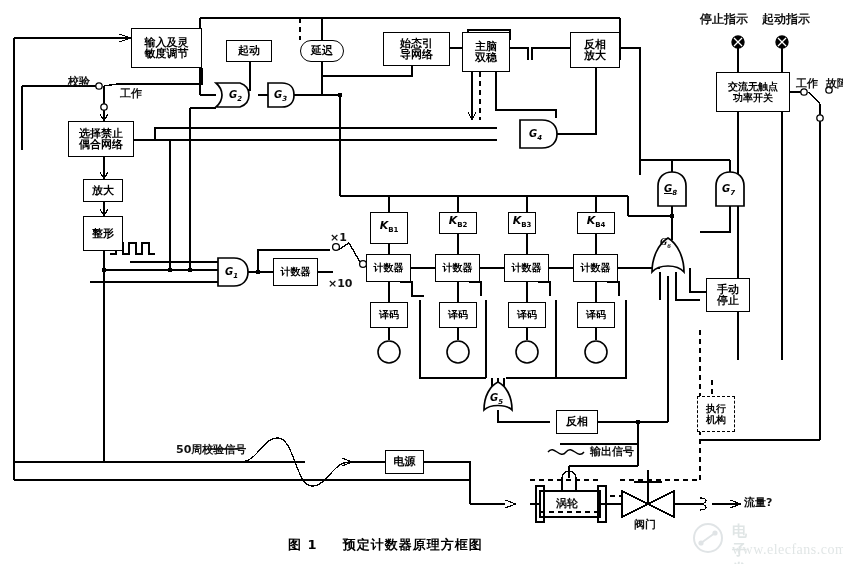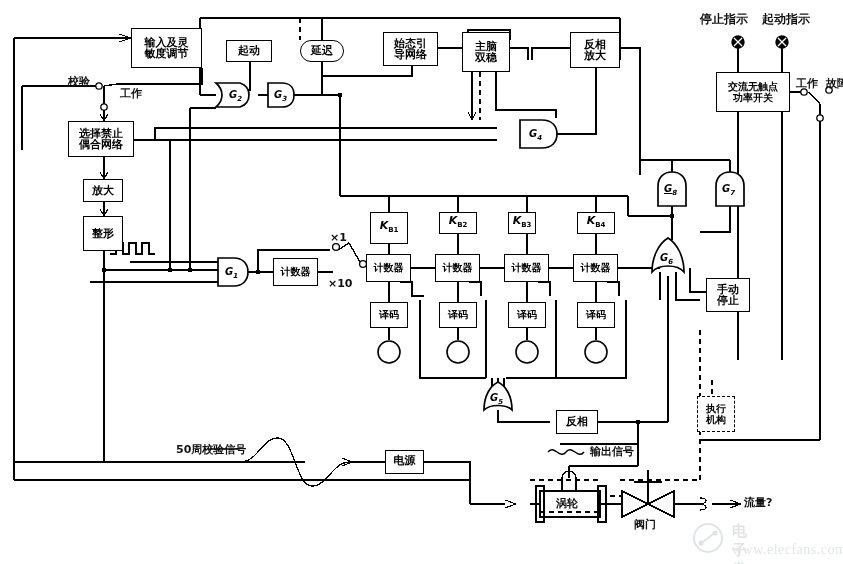--- a/index.html
+++ b/index.html
@@ -343,21 +343,21 @@
   </div>
 
   <div class="box" style="left:226px;top:40px;width:46px;height:22px;">
     <span>起动</span>
   </div>
 
   <div class="box" style="left:300px;top:40px;width:44px;height:22px;border-radius:11px;">
     <span>延迟</span>
   </div>
 
-  <div class="box" style="left:383px;top:32px;width:55px;height:34px;">
+  <div class="box" style="left:383px;top:32px;width:67px;height:34px;">
     <span style="white-space:pre-line">始态引
 导网络</span>
   </div>
 
   <div class="box" style="left:462px;top:32px;width:48px;height:40px;">
     <span style="white-space:pre-line">主脑
 双稳</span>
   </div>
 
   <div class="box" style="left:570px;top:32px;width:50px;height:36px;">
@@ -415,60 +415,65 @@
 
   <div class="box" style="left:706px;top:278px;width:44px;height:34px;">
     <span style="white-space:pre-line">手动
 停止</span>
   </div>
 
   <div class="box" style="left:556px;top:410px;width:42px;height:24px;">
     <span>反相</span>
   </div>
 
-  <div class="box" style="left:385px;top:450px;width:39px;height:24px;font-family:Liberation Mono, monospace;">
+  <div class="box" style="left:385px;top:450px;width:39px;height:24px;">
     <span>电源</span>
   </div>
 
   <div class="box dashed" style="left:697px;top:396px;width:38px;height:36px;">
     <span style="white-space:pre-line;font-size:10px">执行
 机构</span>
   </div>
 
   <div class="gatelbl" style="left:229px;top:89px;">
     <i>G</i><span class="sub">2</span></div>
   <div class="gatelbl" style="left:274px;top:89px;">
     <i>G</i><span class="sub">3</span></div>
   <div class="gatelbl" style="left:529px;top:128px;">
     <i>G</i><span class="sub">4</span></div>
   <div class="gatelbl" style="left:225px;top:266px;">
     <i>G</i><span class="sub">1</span></div>
   <div class="gatelbl" style="left:664px;top:183px;text-decoration:underline;">
     <i>G</i><span class="sub">8</span></div>
   <div class="gatelbl" style="left:722px;top:183px;">
     <i>G</i><span class="sub">7</span></div>
-  <div class="gatelbl" style="left:660px;top:252px;">
+  <div class="gatelbl" style="left:660px;top:236px;font-family:Liberation Serif, serif;">
     <i>G</i><span class="sub">6</span></div>
   <div class="gatelbl" style="left:490px;top:392px;">
     <i>G</i><span class="sub">5</span></div>
 
   <div class="lbl" style="left:700px;top:14px;font-size:12px;">停止指示</div>
   <div class="lbl" style="left:762px;top:14px;font-size:12px;">起动指示</div>
   <div class="lbl" style="left:796px;top:78px;">工作</div>
   <div class="lbl" style="left:826px;top:78px;">故障</div>
   <div class="lbl" style="left:68px;top:76px;">校验</div>
   <div class="lbl" style="left:120px;top:88px;">工作</div>
   <div class="lbl" style="left:330px;top:232px;">×1</div>
   <div class="lbl" style="left:328px;top:278px;">×10</div>
   <div class="lbl" style="left:176px;top:444px;">50周校验信号</div>
   <div class="lbl" style="left:590px;top:446px;">输出信号</div>
   <div class="lbl" style="left:556px;top:498px;">涡轮</div>
   <div class="lbl" style="left:634px;top:519px;">阀门</div>
   <div class="lbl" style="left:744px;top:497px;">流量?</div>
 
+  <div class="cap" style="left:288px;top:536px;">
+    <span>图 1</span>
+    <span style="display:inline-block;width:14px"></span>
+    <span>预定计数器原理方框图</span>
+  </div>
 
   <div class="wm" style="left:694px;top:522px;">
     <svg width="34" height="34" style="position:absolute;left:-2px;top:0;">
       <circle cx="16" cy="16" r="14" stroke="#9aa7ad" stroke-width="2" fill="none"></circle>
       <line x1="9" y1="21" x2="23" y2="11" stroke="#9aa7ad" stroke-width="2"></line>
       <circle cx="9" cy="21" r="2.6" fill="#9aa7ad"></circle>
       <circle cx="23" cy="11" r="2.6" fill="#9aa7ad"></circle>
     </svg>
     <div class="wt" style="position:absolute;left:38px;top:0;">电子发烧友</div>
     <div class="wu" style="position:absolute;left:38px;top:20px;">www.elecfans.com</div>

